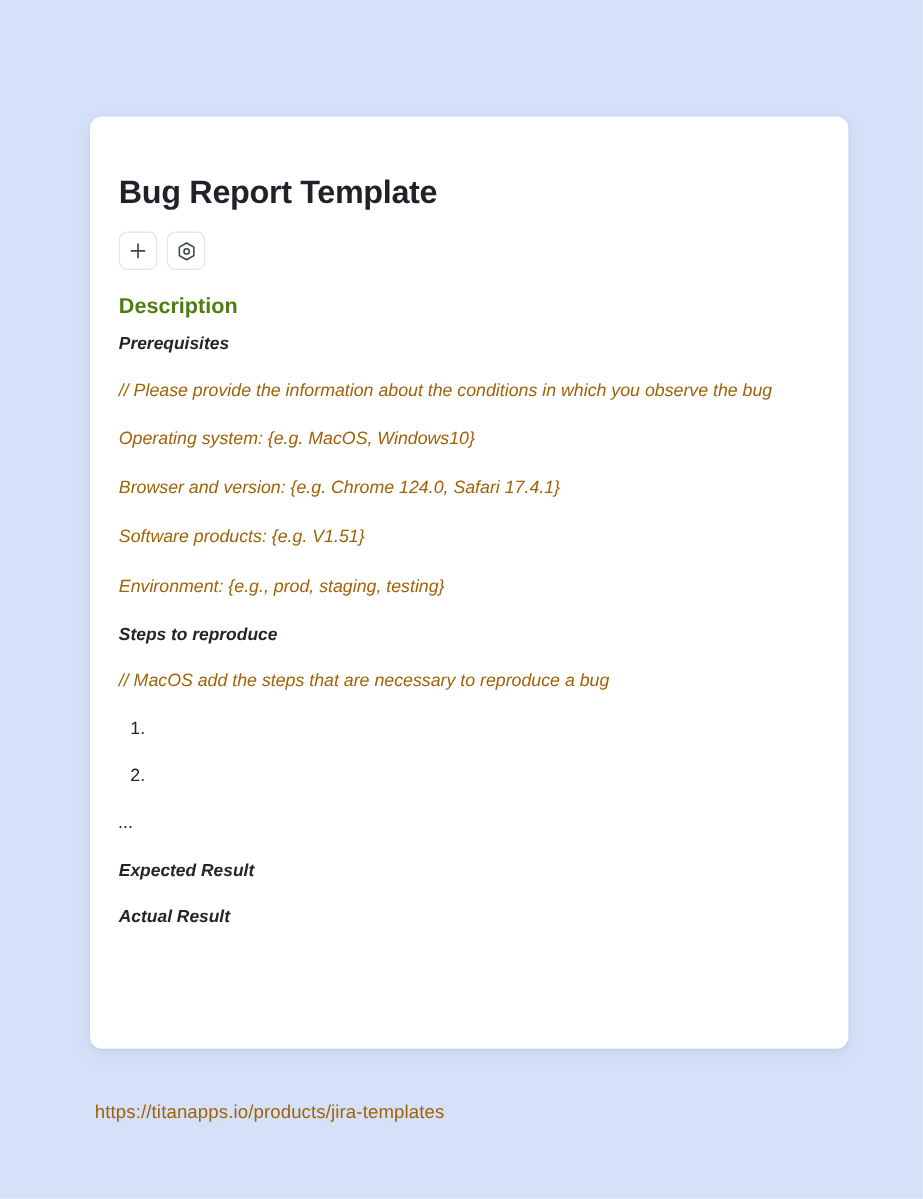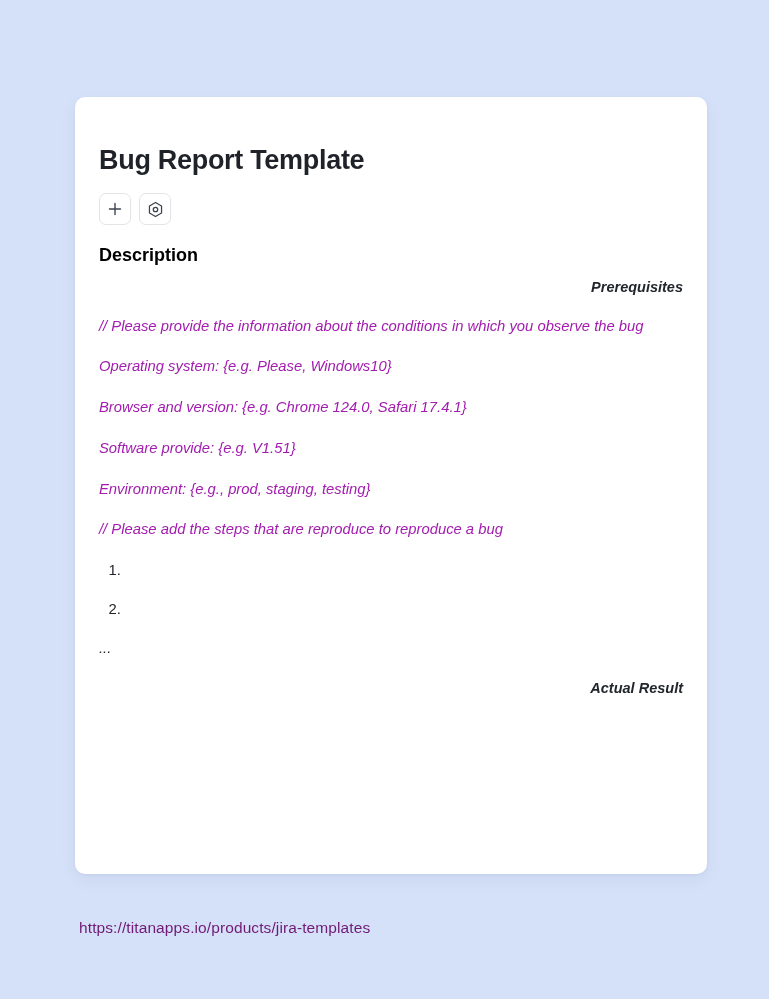--- a/index.html
+++ b/index.html
@@ -71,39 +71,38 @@
   }
 
   .tool-btn svg {
     display: block;
   }
 
   
   .section-title {
     font-size: 18px;
     font-weight: bold;
-    color: #000000;
+    color: #4d7c0f;
     line-height: 1.3;
     margin-bottom: 10px;
   }
 
   .sub-head {
     font-size: 14.5px;
     font-weight: bold;
     font-style: italic;
     color: #22262c;
     line-height: 1.4;
     margin-bottom: 18px;
-    text-align: right;
   }
 
   .body-line {
     font-size: 14.8px;
     font-style: italic;
-    color: #a21caf;
+    color: #a16207;
     line-height: 1.4;
     margin-bottom: 20px;
     white-space: nowrap;
   }
 
   .steps-list {
     list-style: decimal;
     margin: 0 0 0 26px;
     padding: 0;
   }
@@ -124,21 +123,21 @@
     line-height: 1.4;
     margin-bottom: 19px;
   }
 
   
   .footer-url {
     position: absolute;
     left: 79px;
     top: 918px;
     font-size: 15.5px;
-    color: #701a75;
+    color: #a16207;
     letter-spacing: 0.1px;
     text-decoration: none;
     line-height: 1.3;
   }
 </style>
 </head>
 <body>
 
 <div class="page">
 
@@ -169,38 +168,40 @@
       </div>
 
       <h2 class="section-title">Description</h2>
 
       <div>
 
         <div class="sub-head">Prerequisites</div>
 
         <div class="body-line">// Please provide the information about the conditions in which you observe the bug</div>
 
-        <div class="body-line">Operating system: {e.g. Please, Windows10}</div>
+        <div class="body-line">Operating system: {e.g. MacOS, Windows10}</div>
 
         <div class="body-line">Browser and version: {e.g. Chrome 124.0, Safari 17.4.1}</div>
 
-        <div class="body-line">Software provide: {e.g. V1.51}</div>
+        <div class="body-line">Software products: {e.g. V1.51}</div>
 
         <div class="body-line">Environment: {e.g., prod, staging, testing}</div>
 
-
-        <div class="body-line">// Please add the steps that are reproduce to reproduce a bug</div>
+        <div class="sub-head">Steps to reproduce</div>
+
+        <div class="body-line">// MacOS add the steps that are necessary to reproduce a bug</div>
 
         <ol class="steps-list">
           <li></li>
           <li></li>
         </ol>
 
         <div class="ellipsis-line">...</div>
 
+        <div class="sub-head">Expected Result</div>
 
 
         <div class="sub-head">Actual Result</div>
 
 
       </div>
 
     </div>
   </div>
 

